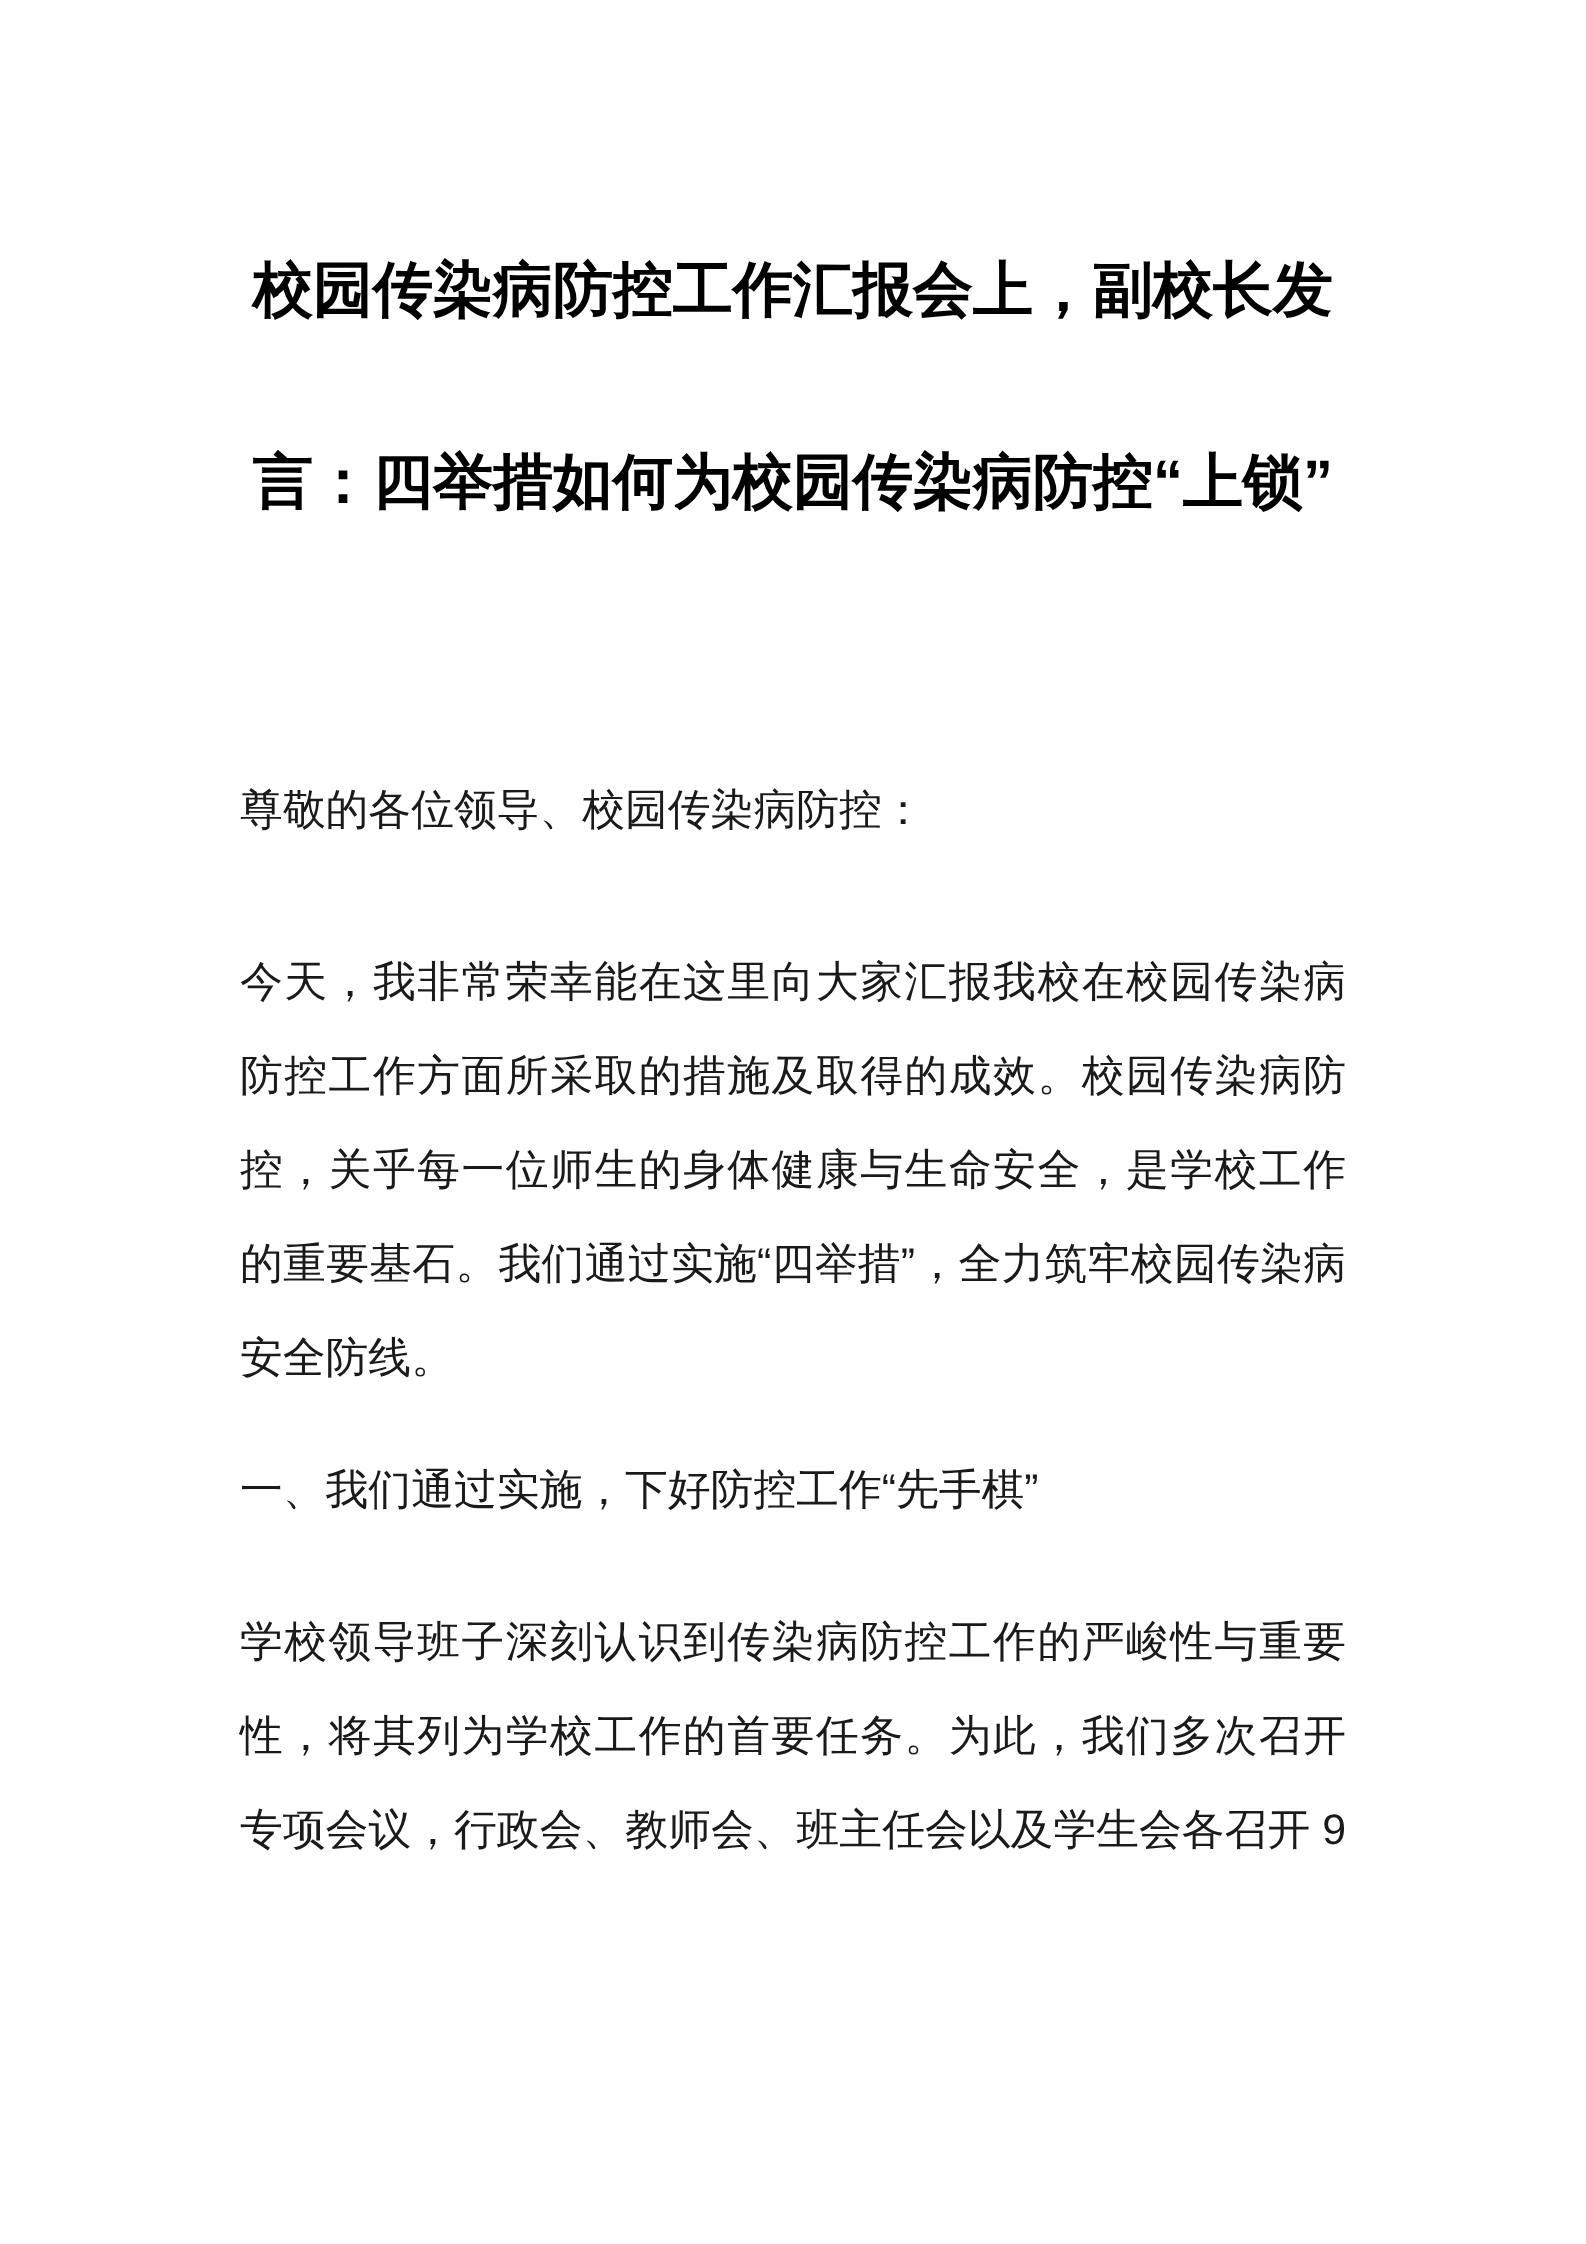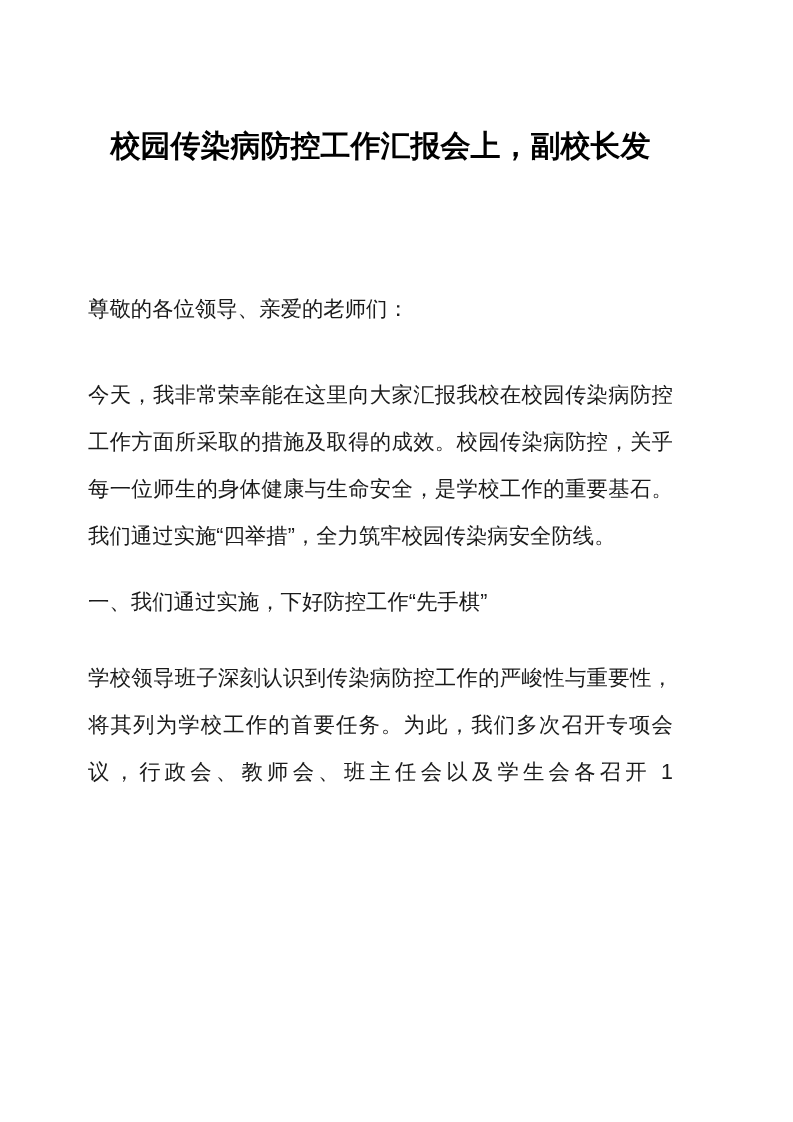--- a/index.html
+++ b/index.html
@@ -6,21 +6,21 @@
   html, body {
     margin: 0;
     padding: 0;
     background: #ffffff;
   }
   .page {
     position: relative;
     width: 793px;
     height: 1122px;
     background: #ffffff;
-    padding: 98px 120px 0 88px;
+    padding: 98px 120px 0 120px;
     overflow: hidden;
     color: #1a1a1a;
     font-family: "Liberation Sans", "DejaVu Sans", sans-serif;
   }
   .doc-title {
     font-size: 30px;
     font-weight: 700;
     color: #000000;
     line-height: 96px;
     text-align: center;
@@ -47,24 +47,25 @@
     text-align-last: justify;
   }
 </style>
 </head>
 <body>
 
 <div class="page">
 
   <div class="doc-title">
     <div class="tline">校园传染病防控工作汇报会上，副校长发</div>
+    <div class="tline">言：四举措如何为校园传染病防控“上锁”</div>
   </div>
 
-  <p class="para">尊敬的各位领导、亲爱的老师们：</p>
+  <p class="para">尊敬的各位领导、校园传染病防控：</p>
 
 
   <p class="para pre-heading">今天，我非常荣幸能在这里向大家汇报我校在校园传染病防控工作方面所采取的措施及取得的成效。校园传染病防控，关乎每一位师生的身体健康与生命安全，是学校工作的重要基石。我们通过实施“四举措”，全力筑牢校园传染病安全防线。</p>
 
   <p class="para section-heading">一、我们通过实施，下好防控工作“先手棋”</p>
 
-  <p class="para continued">学校领导班子深刻认识到传染病防控工作的严峻性与重要性，将其列为学校工作的首要任务。为此，我们多次召开专项会议，行政会、教师会、班主任会以及学生会各召开 1</p>
+  <p class="para continued">学校领导班子深刻认识到传染病防控工作的严峻性与重要性，将其列为学校工作的首要任务。为此，我们多次召开专项会议，行政会、教师会、班主任会以及学生会各召开 9</p>
 
 </div>
 
 </body></html>

